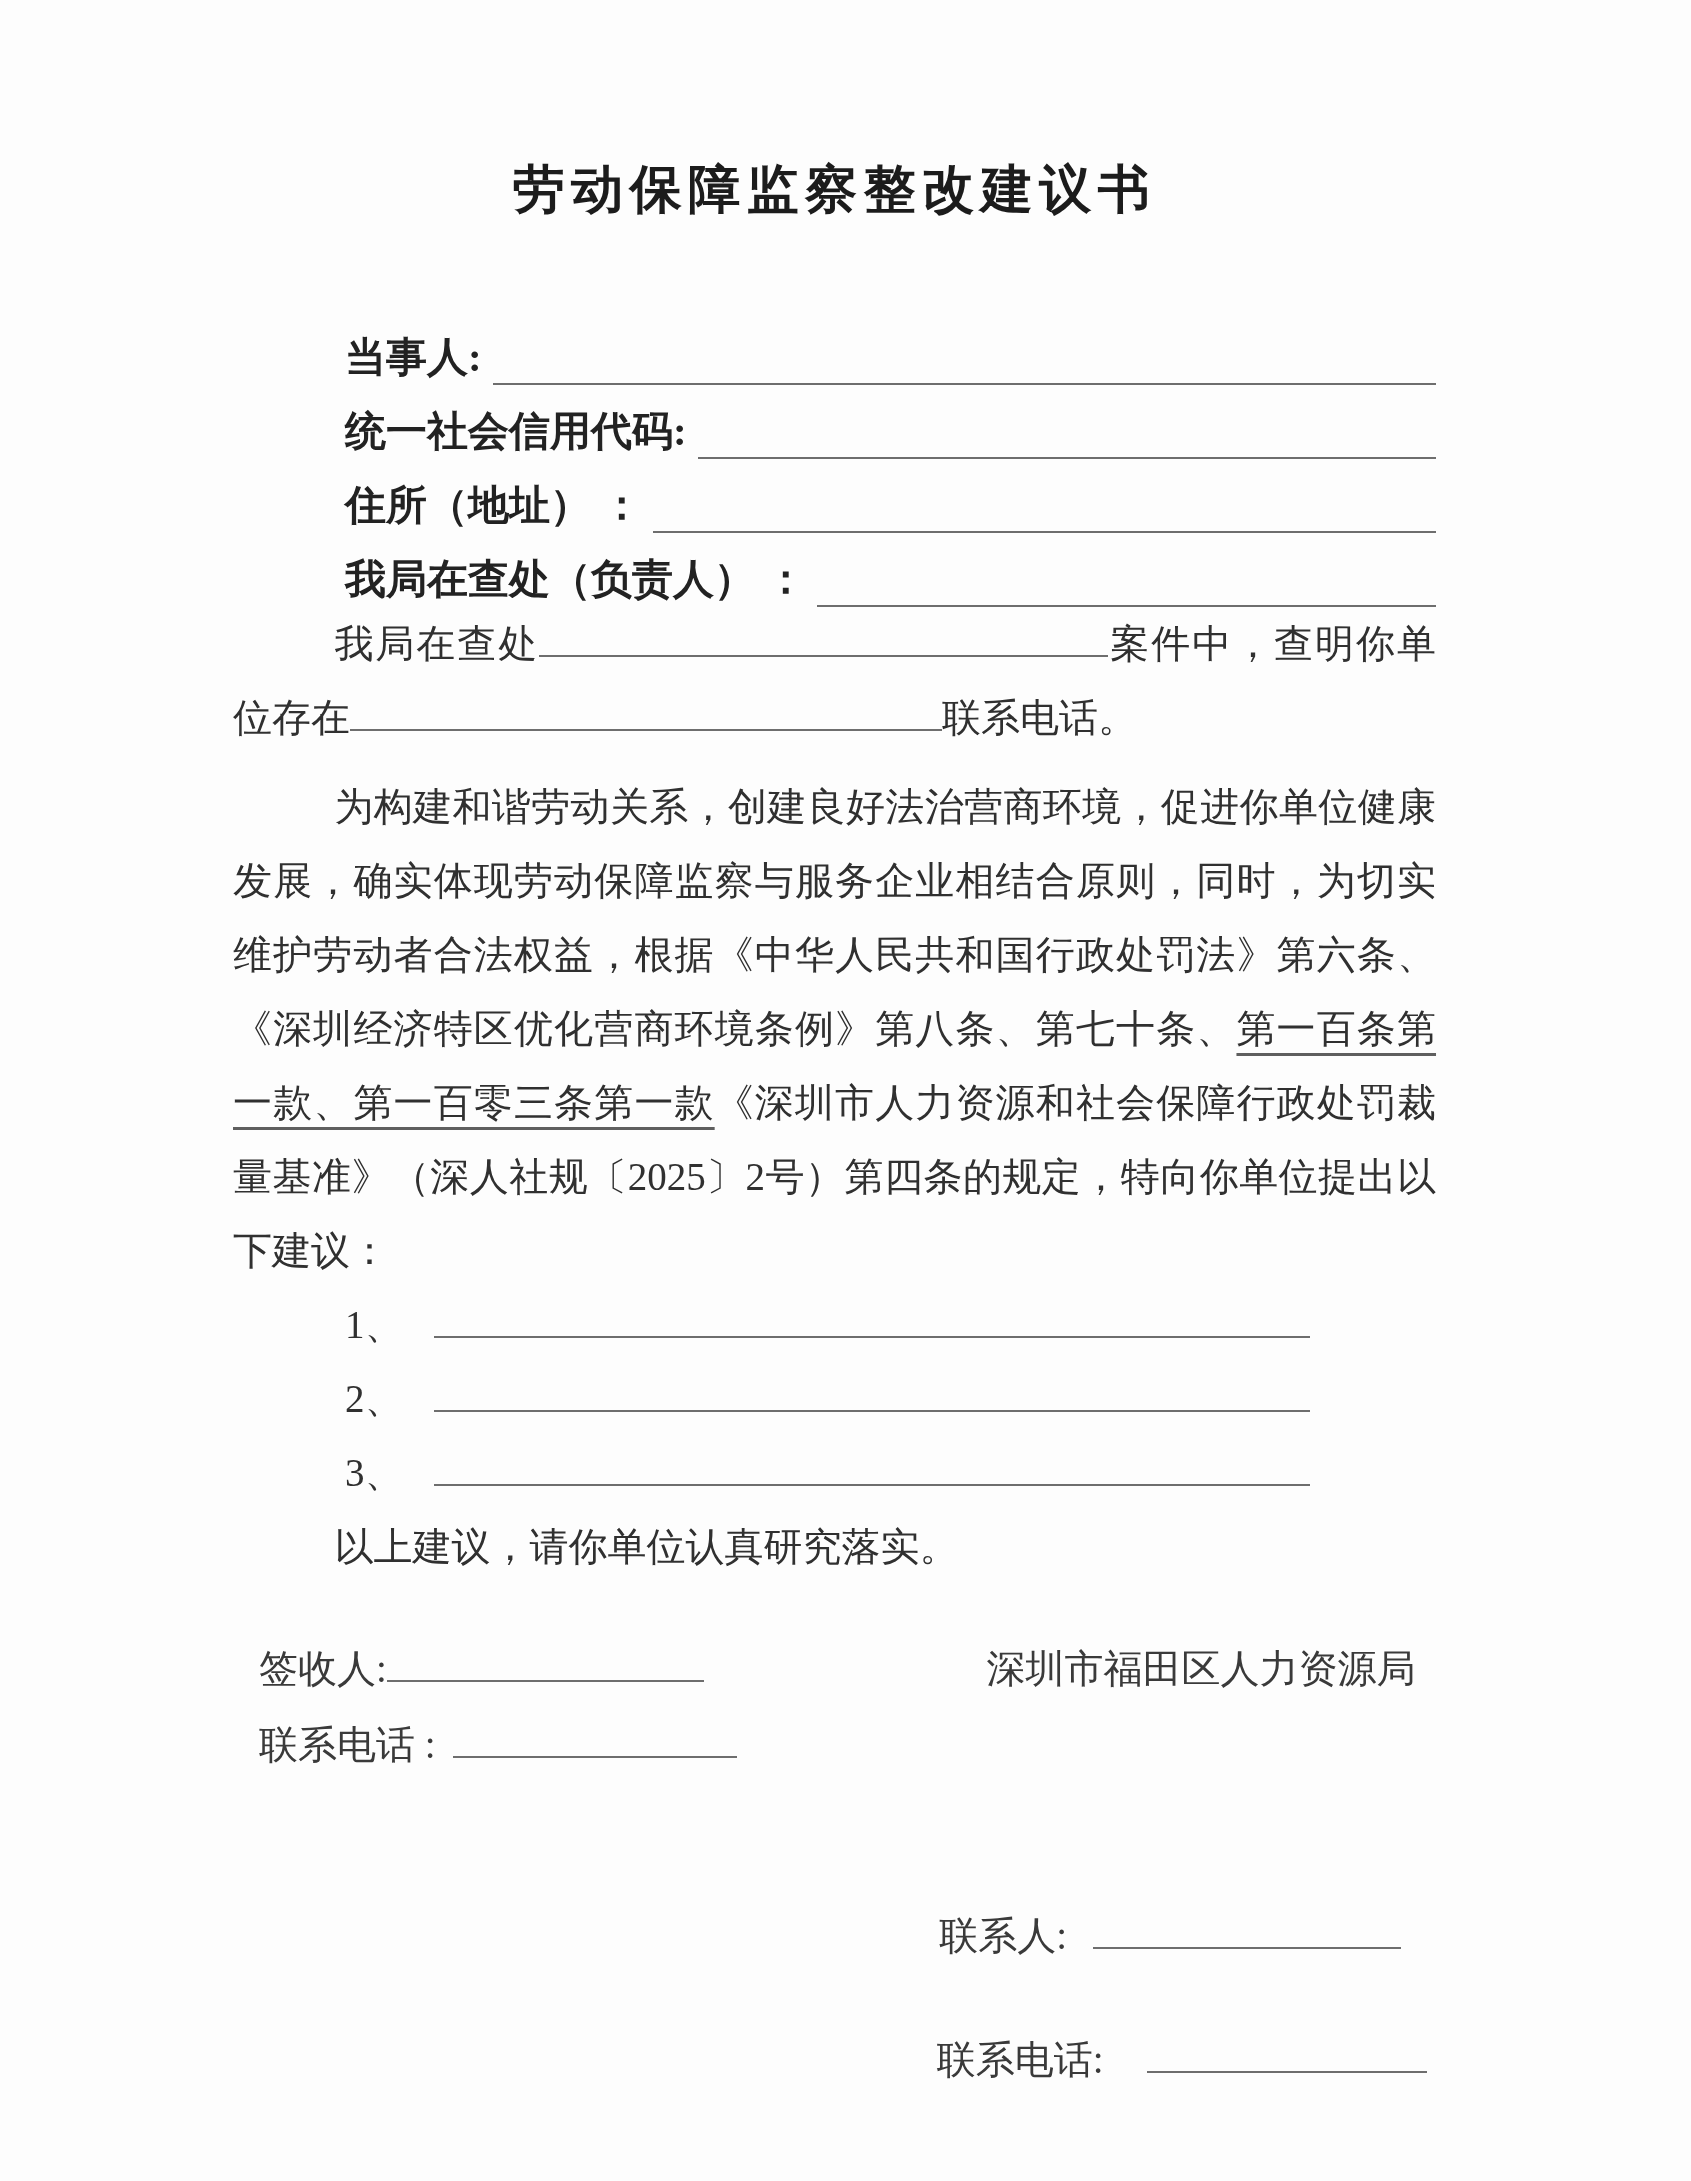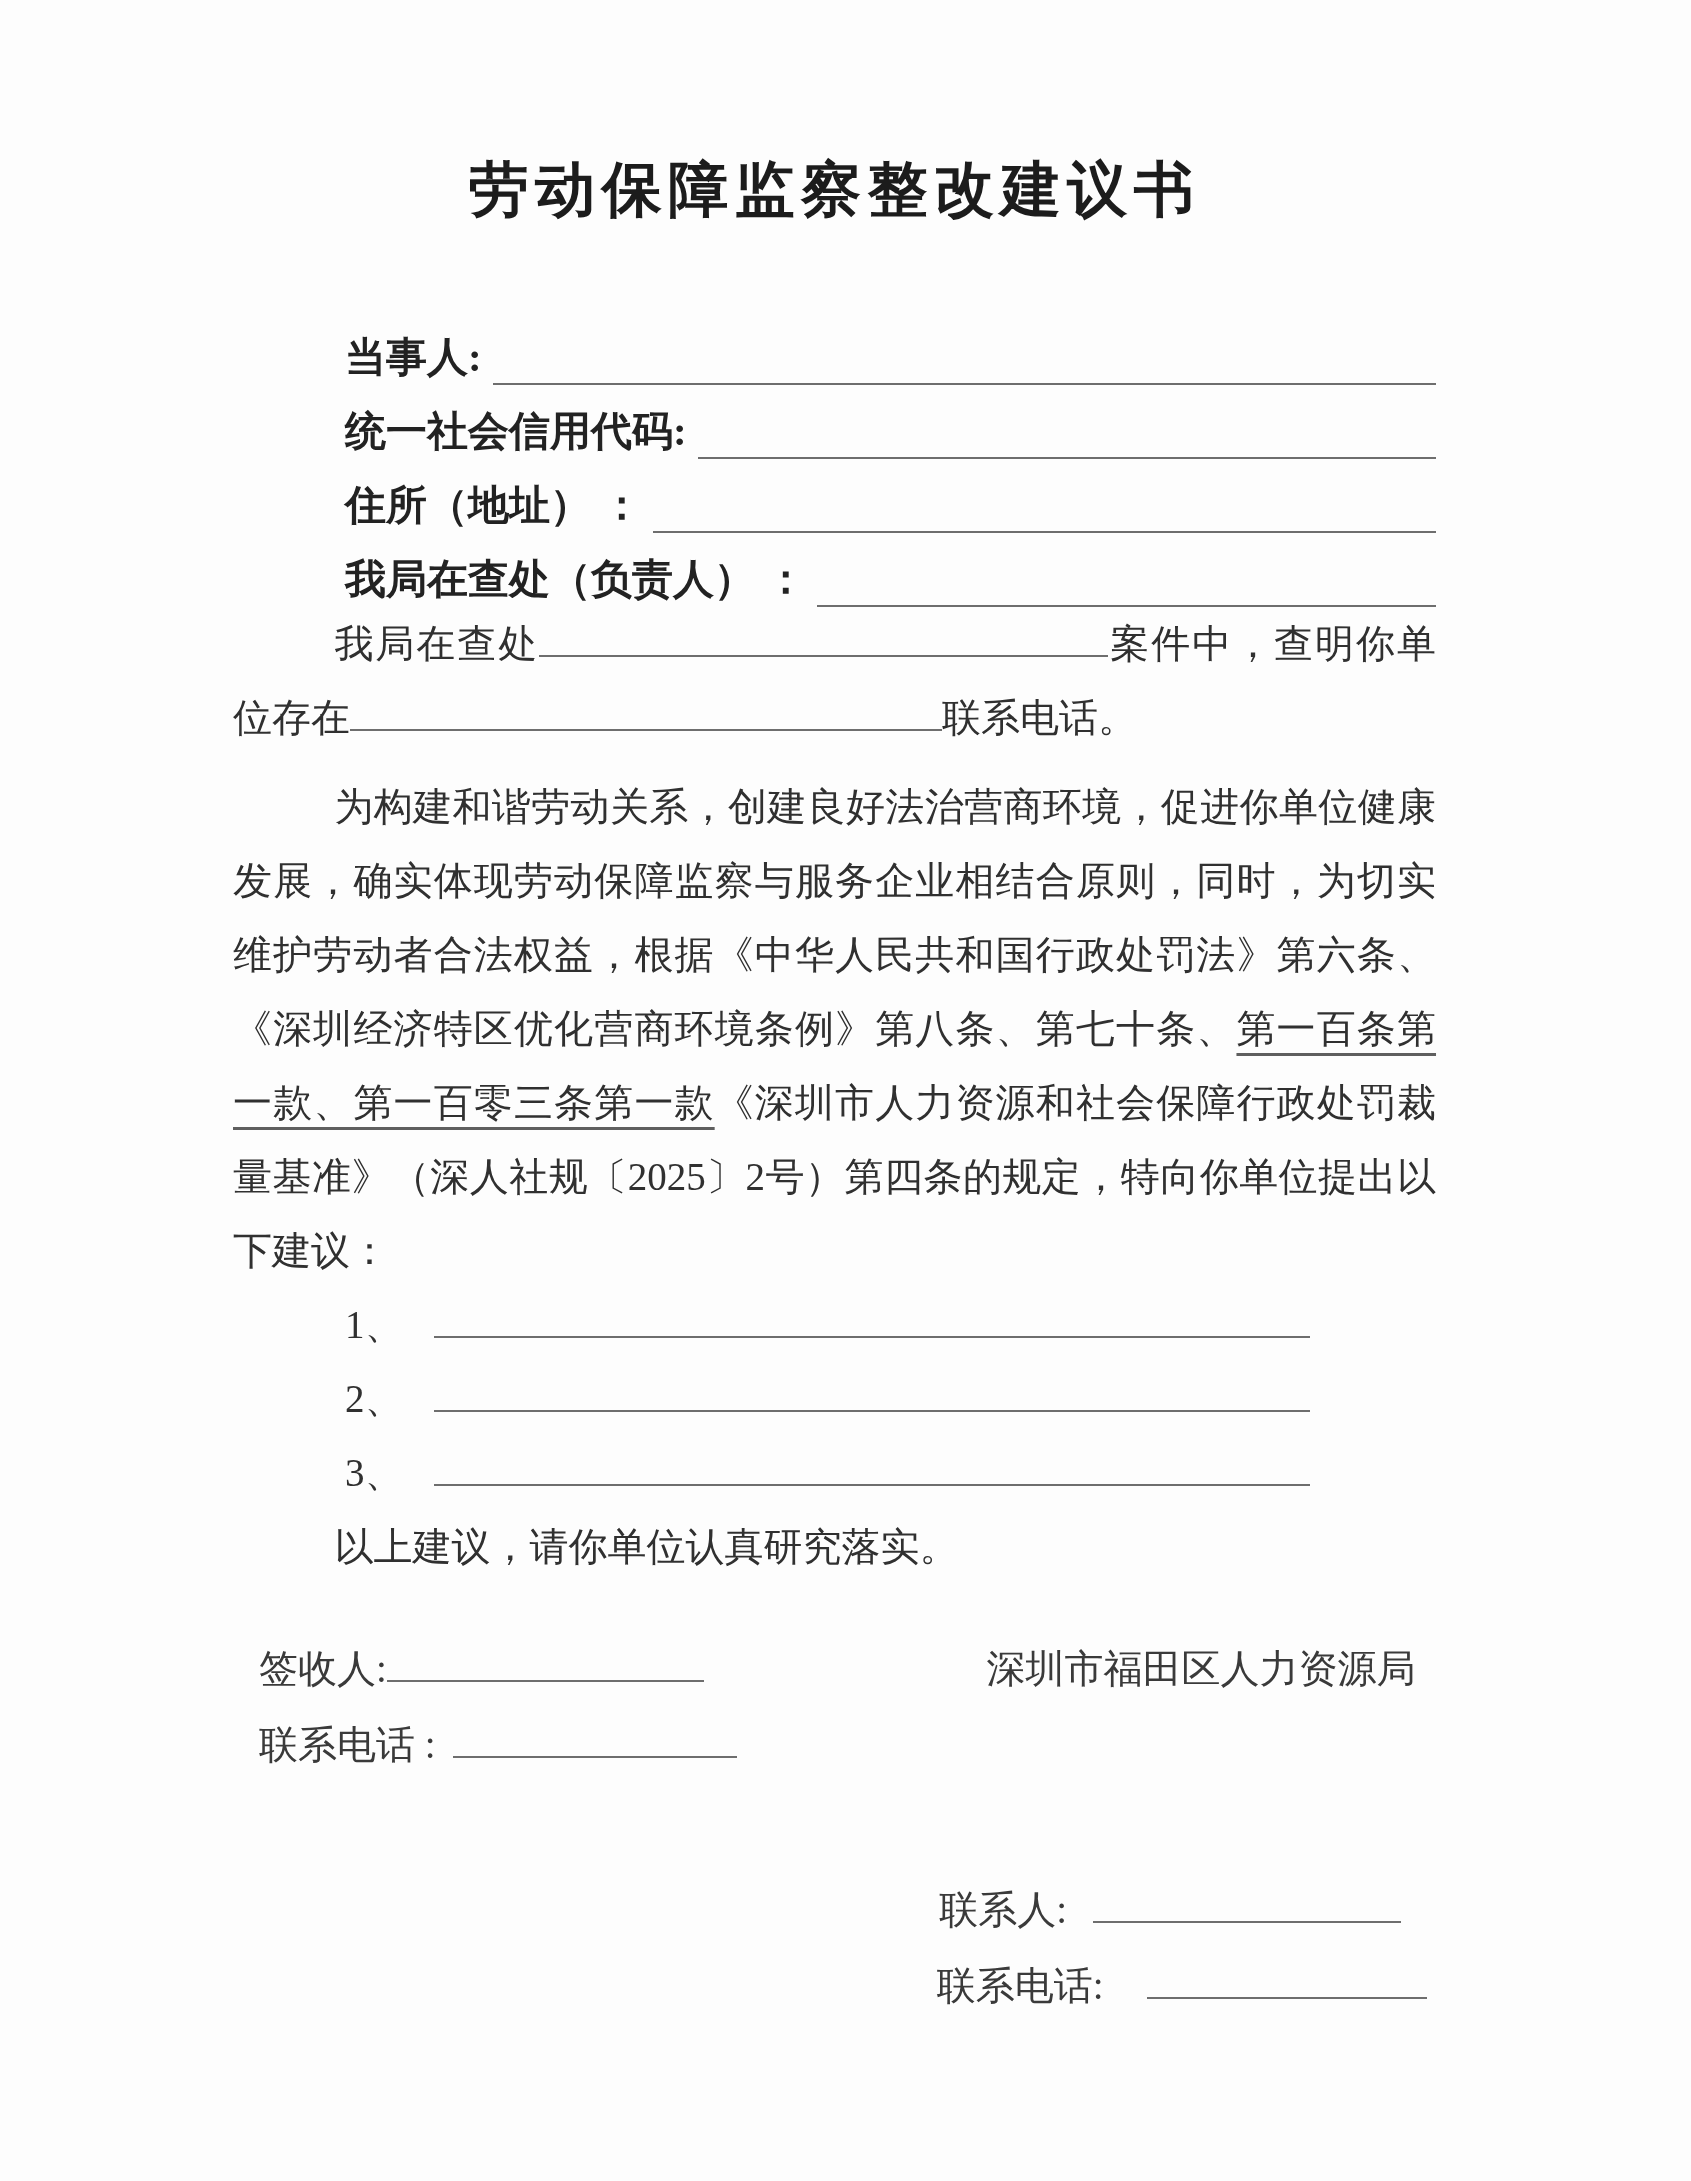--- a/index.html
+++ b/index.html
@@ -19,21 +19,21 @@
   }
   .content {
     position: absolute;
     left: 233px;
     width: 1203px;
     top: 0;
   }
   .doc-title {
     margin-top: 151px;
     text-align: center;
-    font-size: 60px;
+    font-size: 52px;
     line-height: 78px;
     font-weight: bold;
     letter-spacing: 6.5px;
     color: #1c1c1c;
     font-family: "Liberation Serif", "DejaVu Serif", serif;
   }
   .fields {
     margin-top: 82px;
     padding-left: 112px;
   }
@@ -99,25 +99,26 @@
     color: #3a3a3a;
     white-space: nowrap;
   }
   .sig-left { margin-left: 26px; flex: 0 0 auto; }
   .sig-right { margin-left: auto; flex: 0 0 auto; font-family: Liberation Serif, serif; }
   .sig-row .blank { height: 32px; }
   .gap-72 { height: 67px; }
   .right-align-row {
     display: flex;
     justify-content: flex-end;
-    align-items: flex-end;
+    align-items: flex-start;
     height: 76px;
     font-size: 39px;
     color: #3a3a3a;
     white-space: nowrap;
+    margin-top: 48px;
   }
   .date-part { display: inline-block; }
 </style>
 </head>
 <body>
 
 <div class="page">
   <div class="content">
 
     <div class="doc-title">劳动保障监察整改建议书</div>

